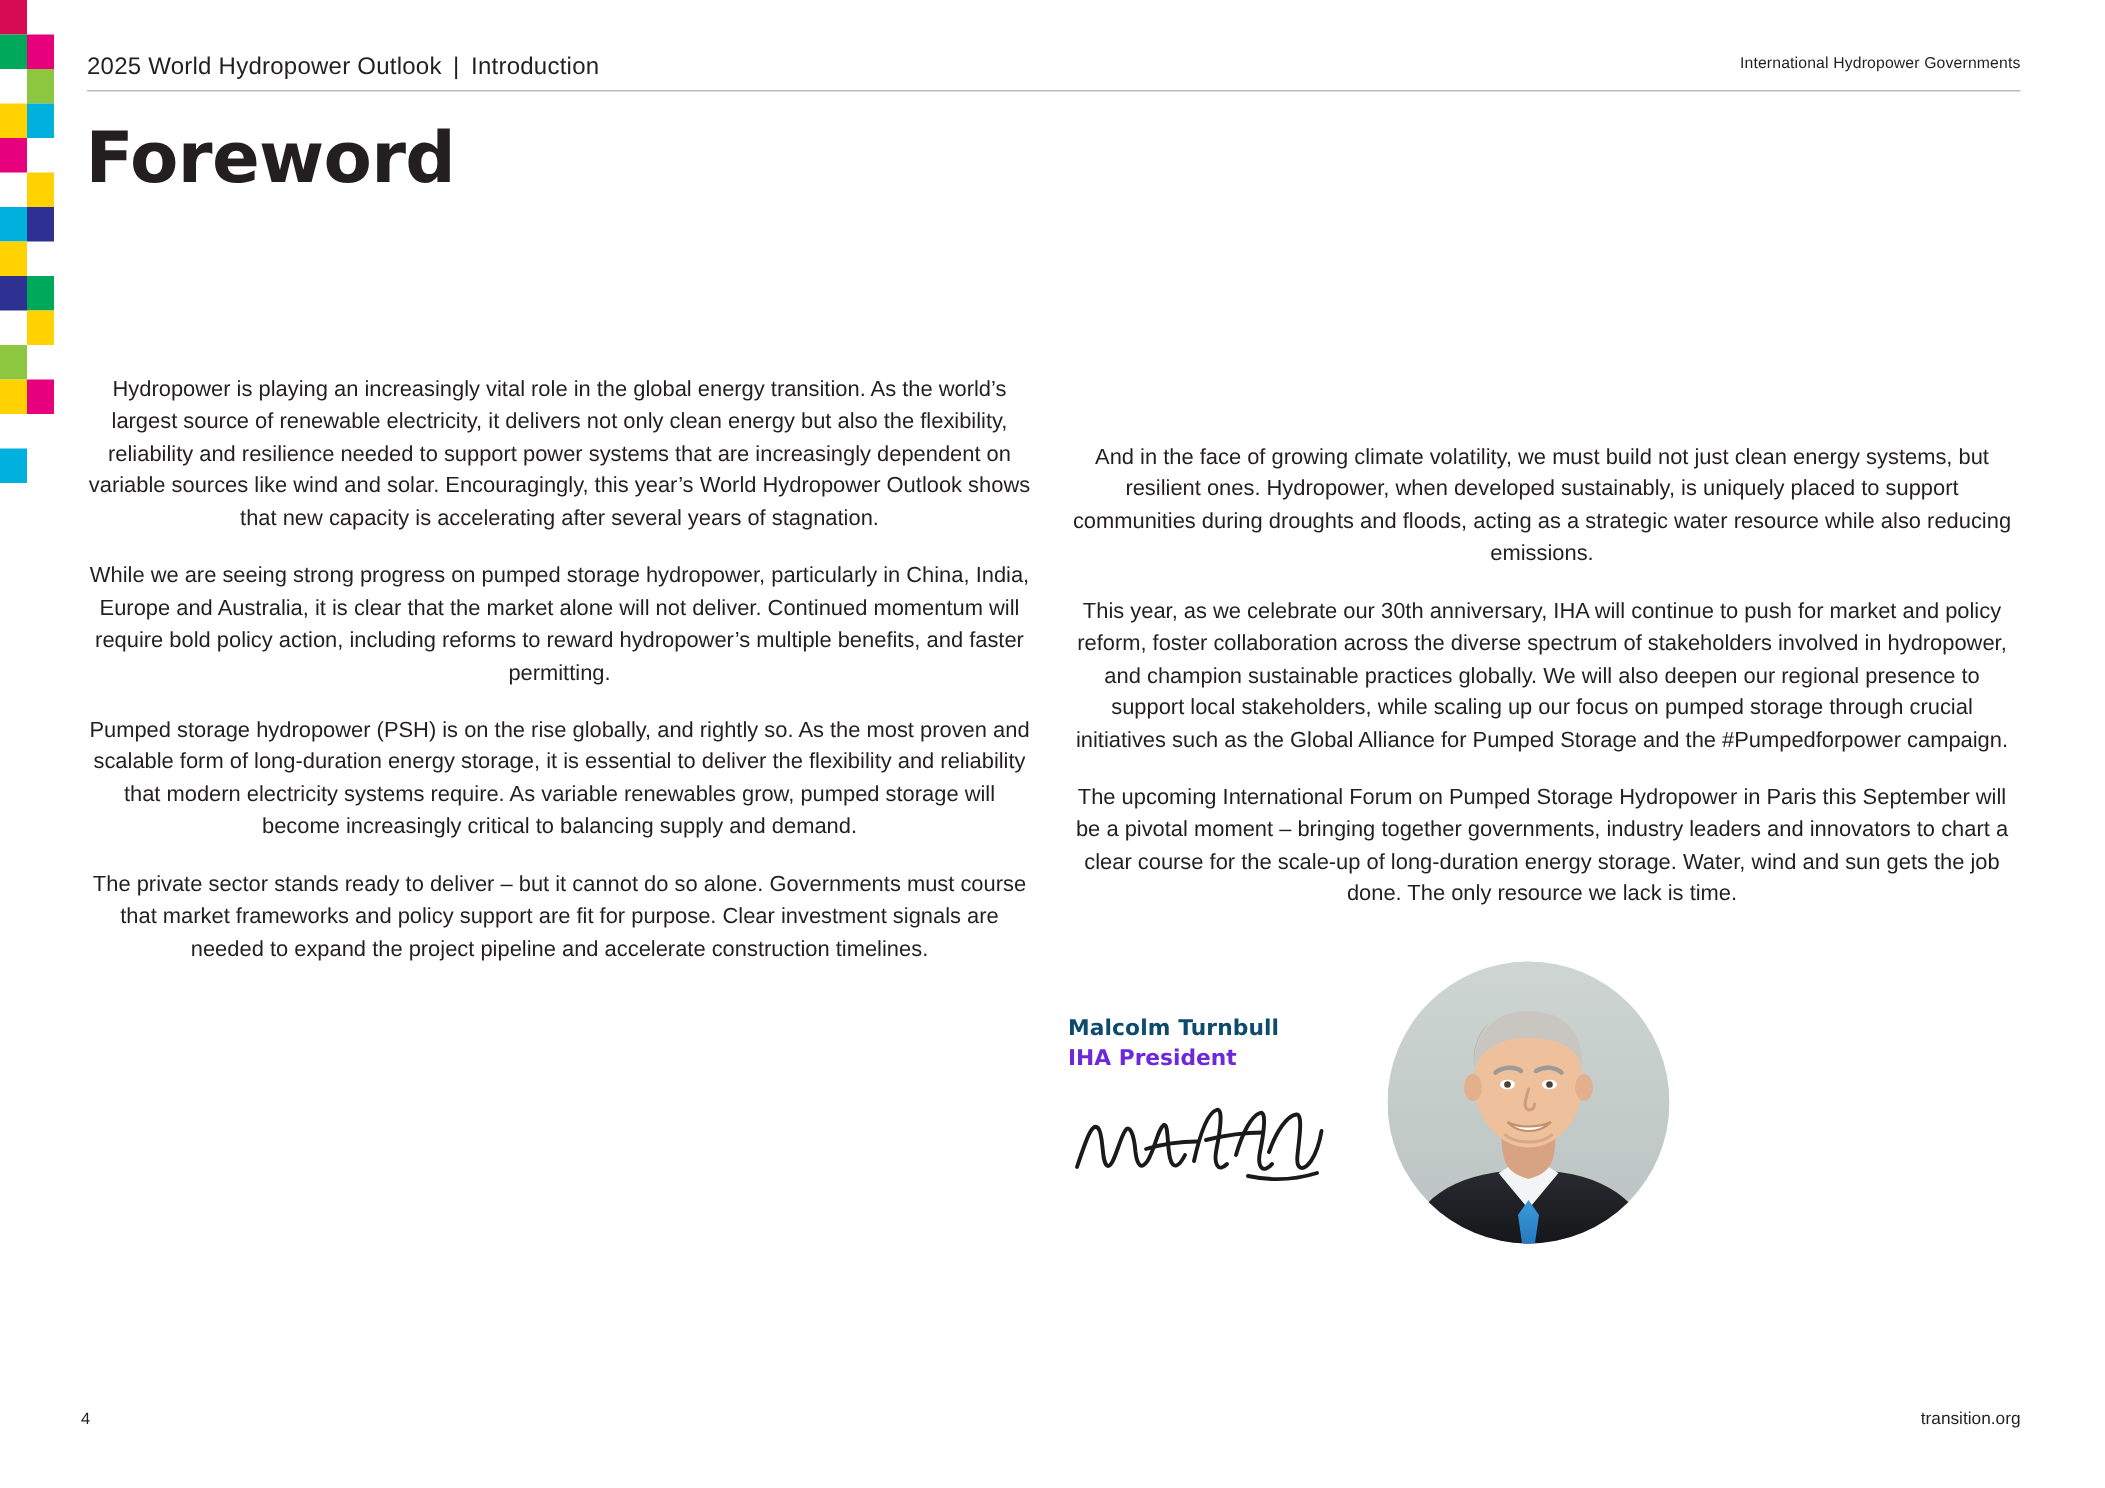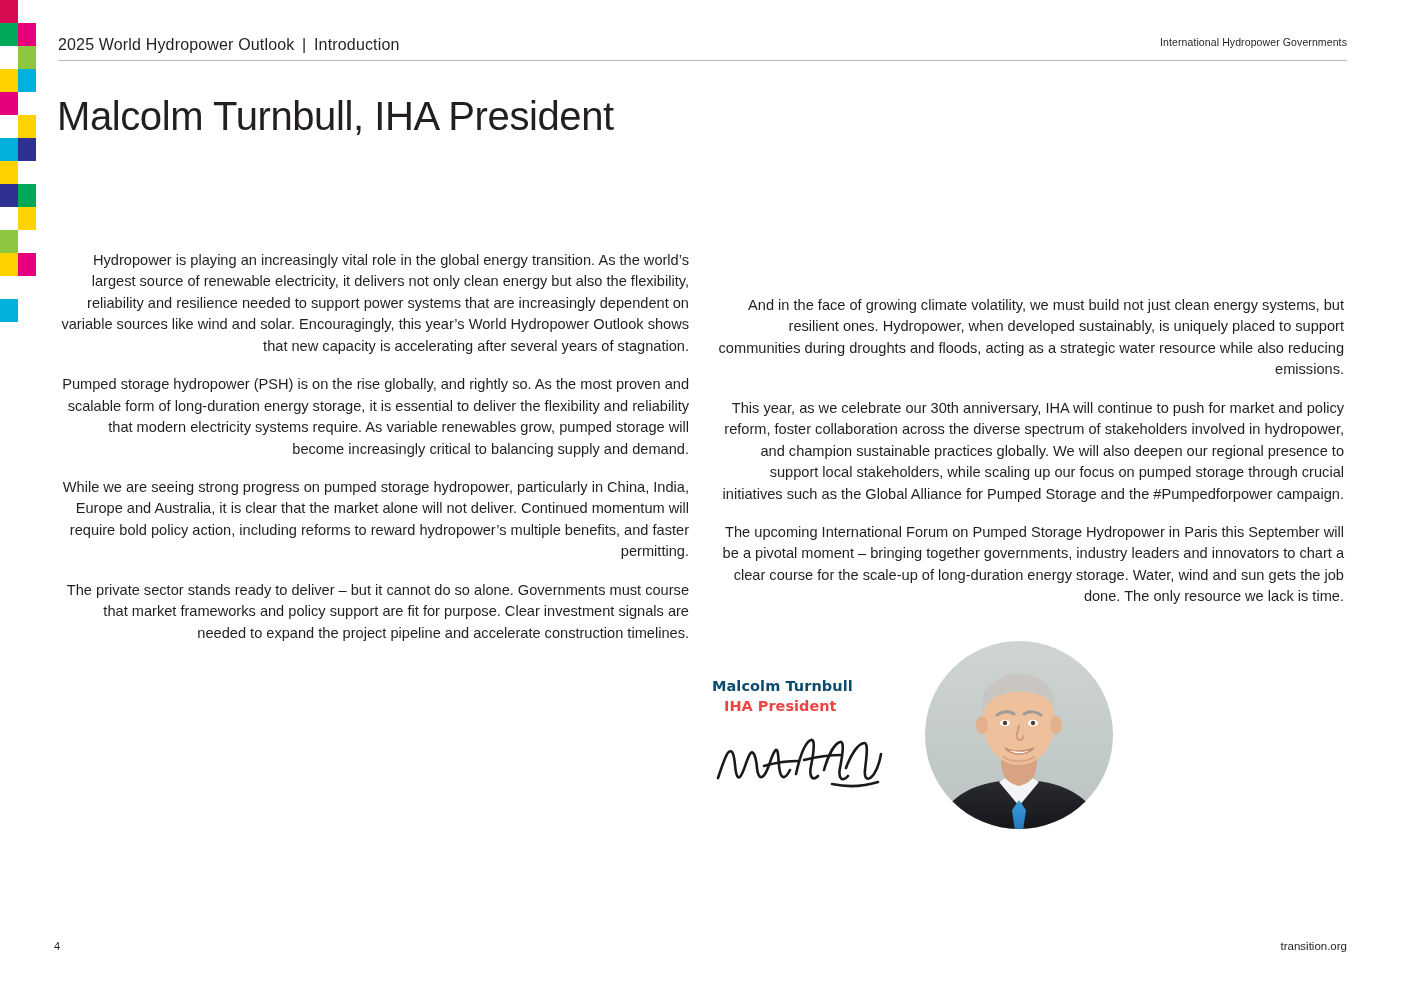--- a/index.html
+++ b/index.html
@@ -97,21 +97,21 @@
     width: 632px;
   }
   .col-left { left: 0; }
   .col-right { left: 655px; margin-top: 45px; }
 
   .col p {
     margin: 0 0 17px 0;
     font-size: 14.6px;
     line-height: 1.47;
     color: #231f20;
-    text-align: right;
+    text-align: center;
   }
 
   
   .sign-block {
     position: absolute;
     left: 712px;
     top: 678px;
     width: 260px;
   }
   .sign-name {
@@ -119,22 +119,22 @@
     font-weight: bold;
     font-size: 14.5px;
     color: #0c4a6e;
     margin: 0;
     letter-spacing: 0.005em;
   }
   .sign-role {
     font-family: "DejaVu Sans", sans-serif;
     font-weight: bold;
     font-size: 14.5px;
-    color: #ef4444;
-    margin: 4px 0 0 12px;
+    color: #6d28d9;
+    margin: 4px 0 0 0;
   }
   .signature-mark {
     margin-top: 16px;
     width: 175px;
     height: 70px;
   }
 
   
   .portrait {
     position: absolute;
@@ -191,28 +191,28 @@
 <div class="page-header">
   <div class="header-left">
     <span>2025 World Hydropower Outlook</span>
     <span class="sep">|</span>
     <span>Introduction</span>
   </div>
   <div class="header-right">International Hydropower Governments</div>
 </div>
 
 <div class="title-block">
-  <h2 class="doc-subtitle">Malcolm Turnbull, IHA President</h2>
+  <h1 class="doc-title">Foreword</h1>
 </div>
 
 <div class="columns">
   <div class="col col-left">
     <p>Hydropower is playing an increasingly vital role in the global energy transition. As the world’s largest source of renewable electricity, it delivers not only clean energy but also the flexibility, reliability and resilience needed to support power systems that are increasingly dependent on variable sources like wind and solar. Encouragingly, this year’s World Hydropower Outlook shows that new capacity is accelerating after several years of stagnation.</p>
+    <p>While we are seeing strong progress on pumped storage hydropower, particularly in China, India, Europe and Australia, it is clear that the market alone will not deliver. Continued momentum will require bold policy action, including reforms to reward hydropower’s multiple benefits, and faster permitting.</p>
     <p>Pumped storage hydropower (PSH) is on the rise globally, and rightly so. As the most proven and scalable form of long-duration energy storage, it is essential to deliver the flexibility and reliability that modern electricity systems require. As variable renewables grow, pumped storage will become increasingly critical to balancing supply and demand.</p>
-    <p>While we are seeing strong progress on pumped storage hydropower, particularly in China, India, Europe and Australia, it is clear that the market alone will not deliver. Continued momentum will require bold policy action, including reforms to reward hydropower’s multiple benefits, and faster permitting.</p>
     <p>The private sector stands ready to deliver – but it cannot do so alone. Governments must course that market frameworks and policy support are fit for purpose. Clear investment signals are needed to expand the project pipeline and accelerate construction timelines.</p>
   </div>
   <div class="col col-right">
     <p>And in the face of growing climate volatility, we must build not just clean energy systems, but resilient ones. Hydropower, when developed sustainably, is uniquely placed to support communities during droughts and floods, acting as a strategic water resource while also reducing emissions.</p>
     <p>This year, as we celebrate our 30th anniversary, IHA will continue to push for market and policy reform, foster collaboration across the diverse spectrum of stakeholders involved in hydropower, and champion sustainable practices globally. We will also deepen our regional presence to support local stakeholders, while scaling up our focus on pumped storage through crucial initiatives such as the Global Alliance for Pumped Storage and the #Pumpedforpower campaign.</p>
     <p>The upcoming International Forum on Pumped Storage Hydropower in Paris this September will be a pivotal moment – bringing together governments, industry leaders and innovators to chart a clear course for the scale-up of long-duration energy storage. Water, wind and sun gets the job done. The only resource we lack is time.</p>
   </div>
 </div>
 
 <div class="sign-block">

